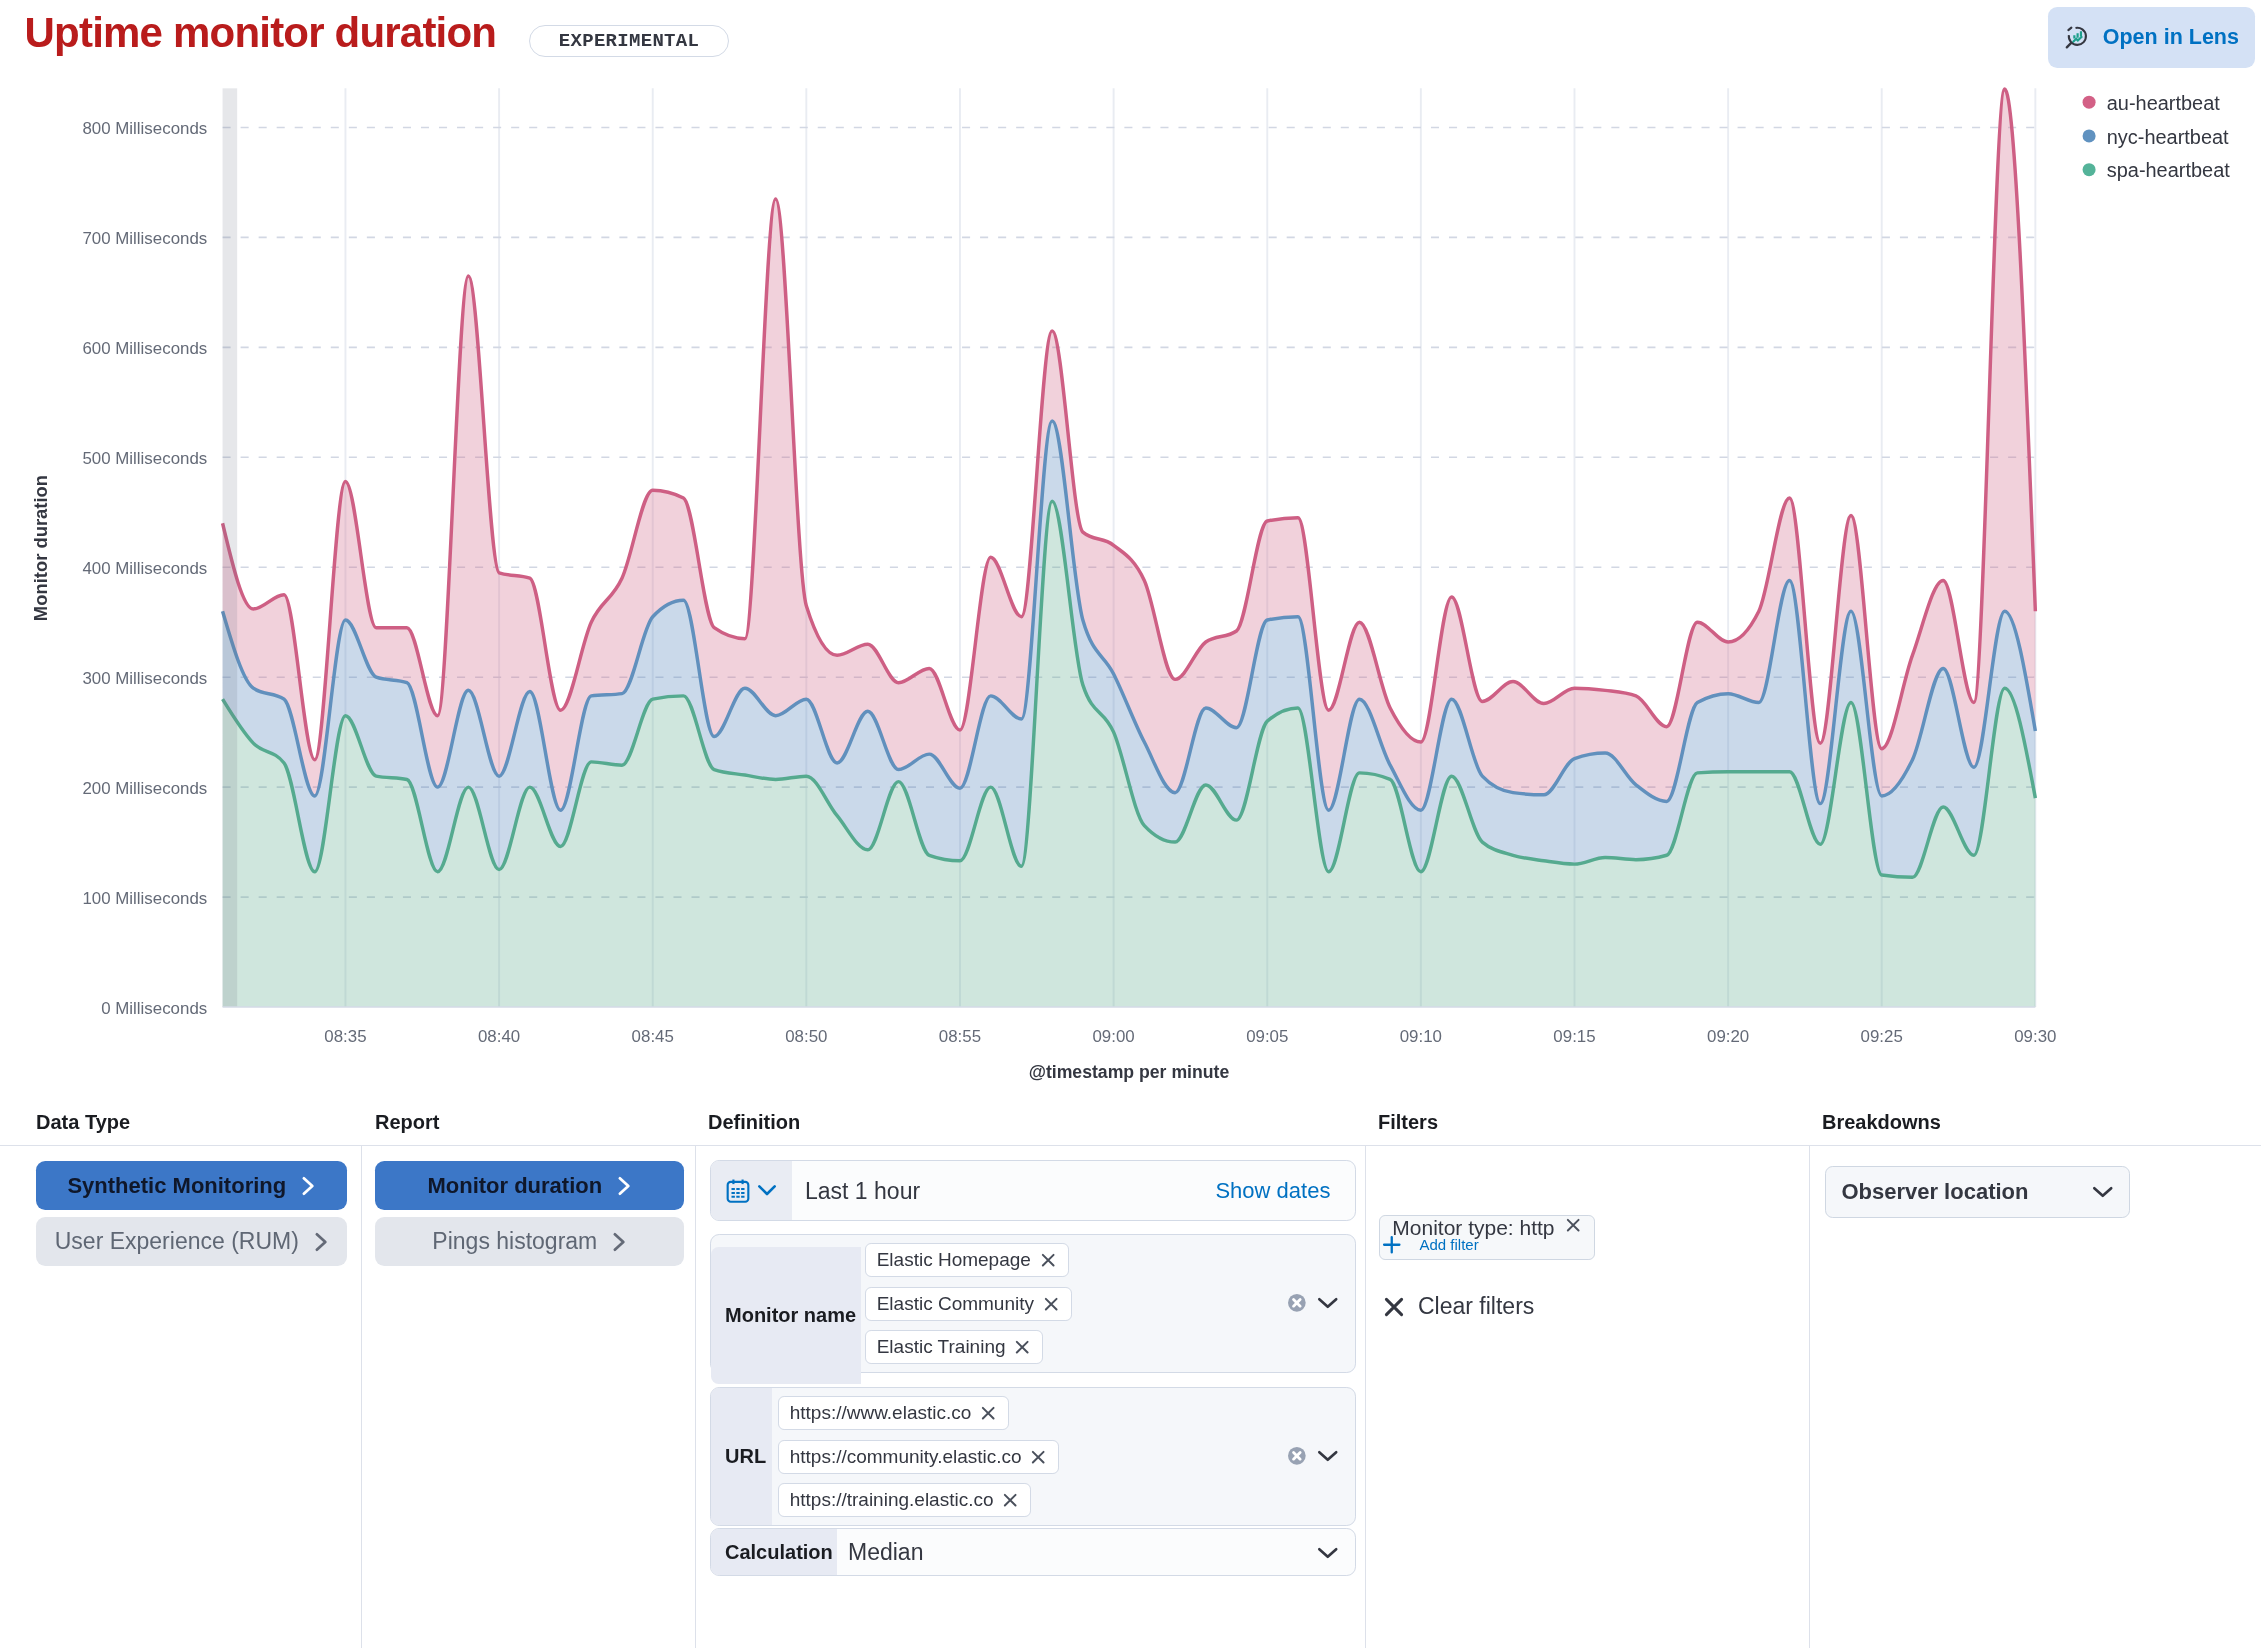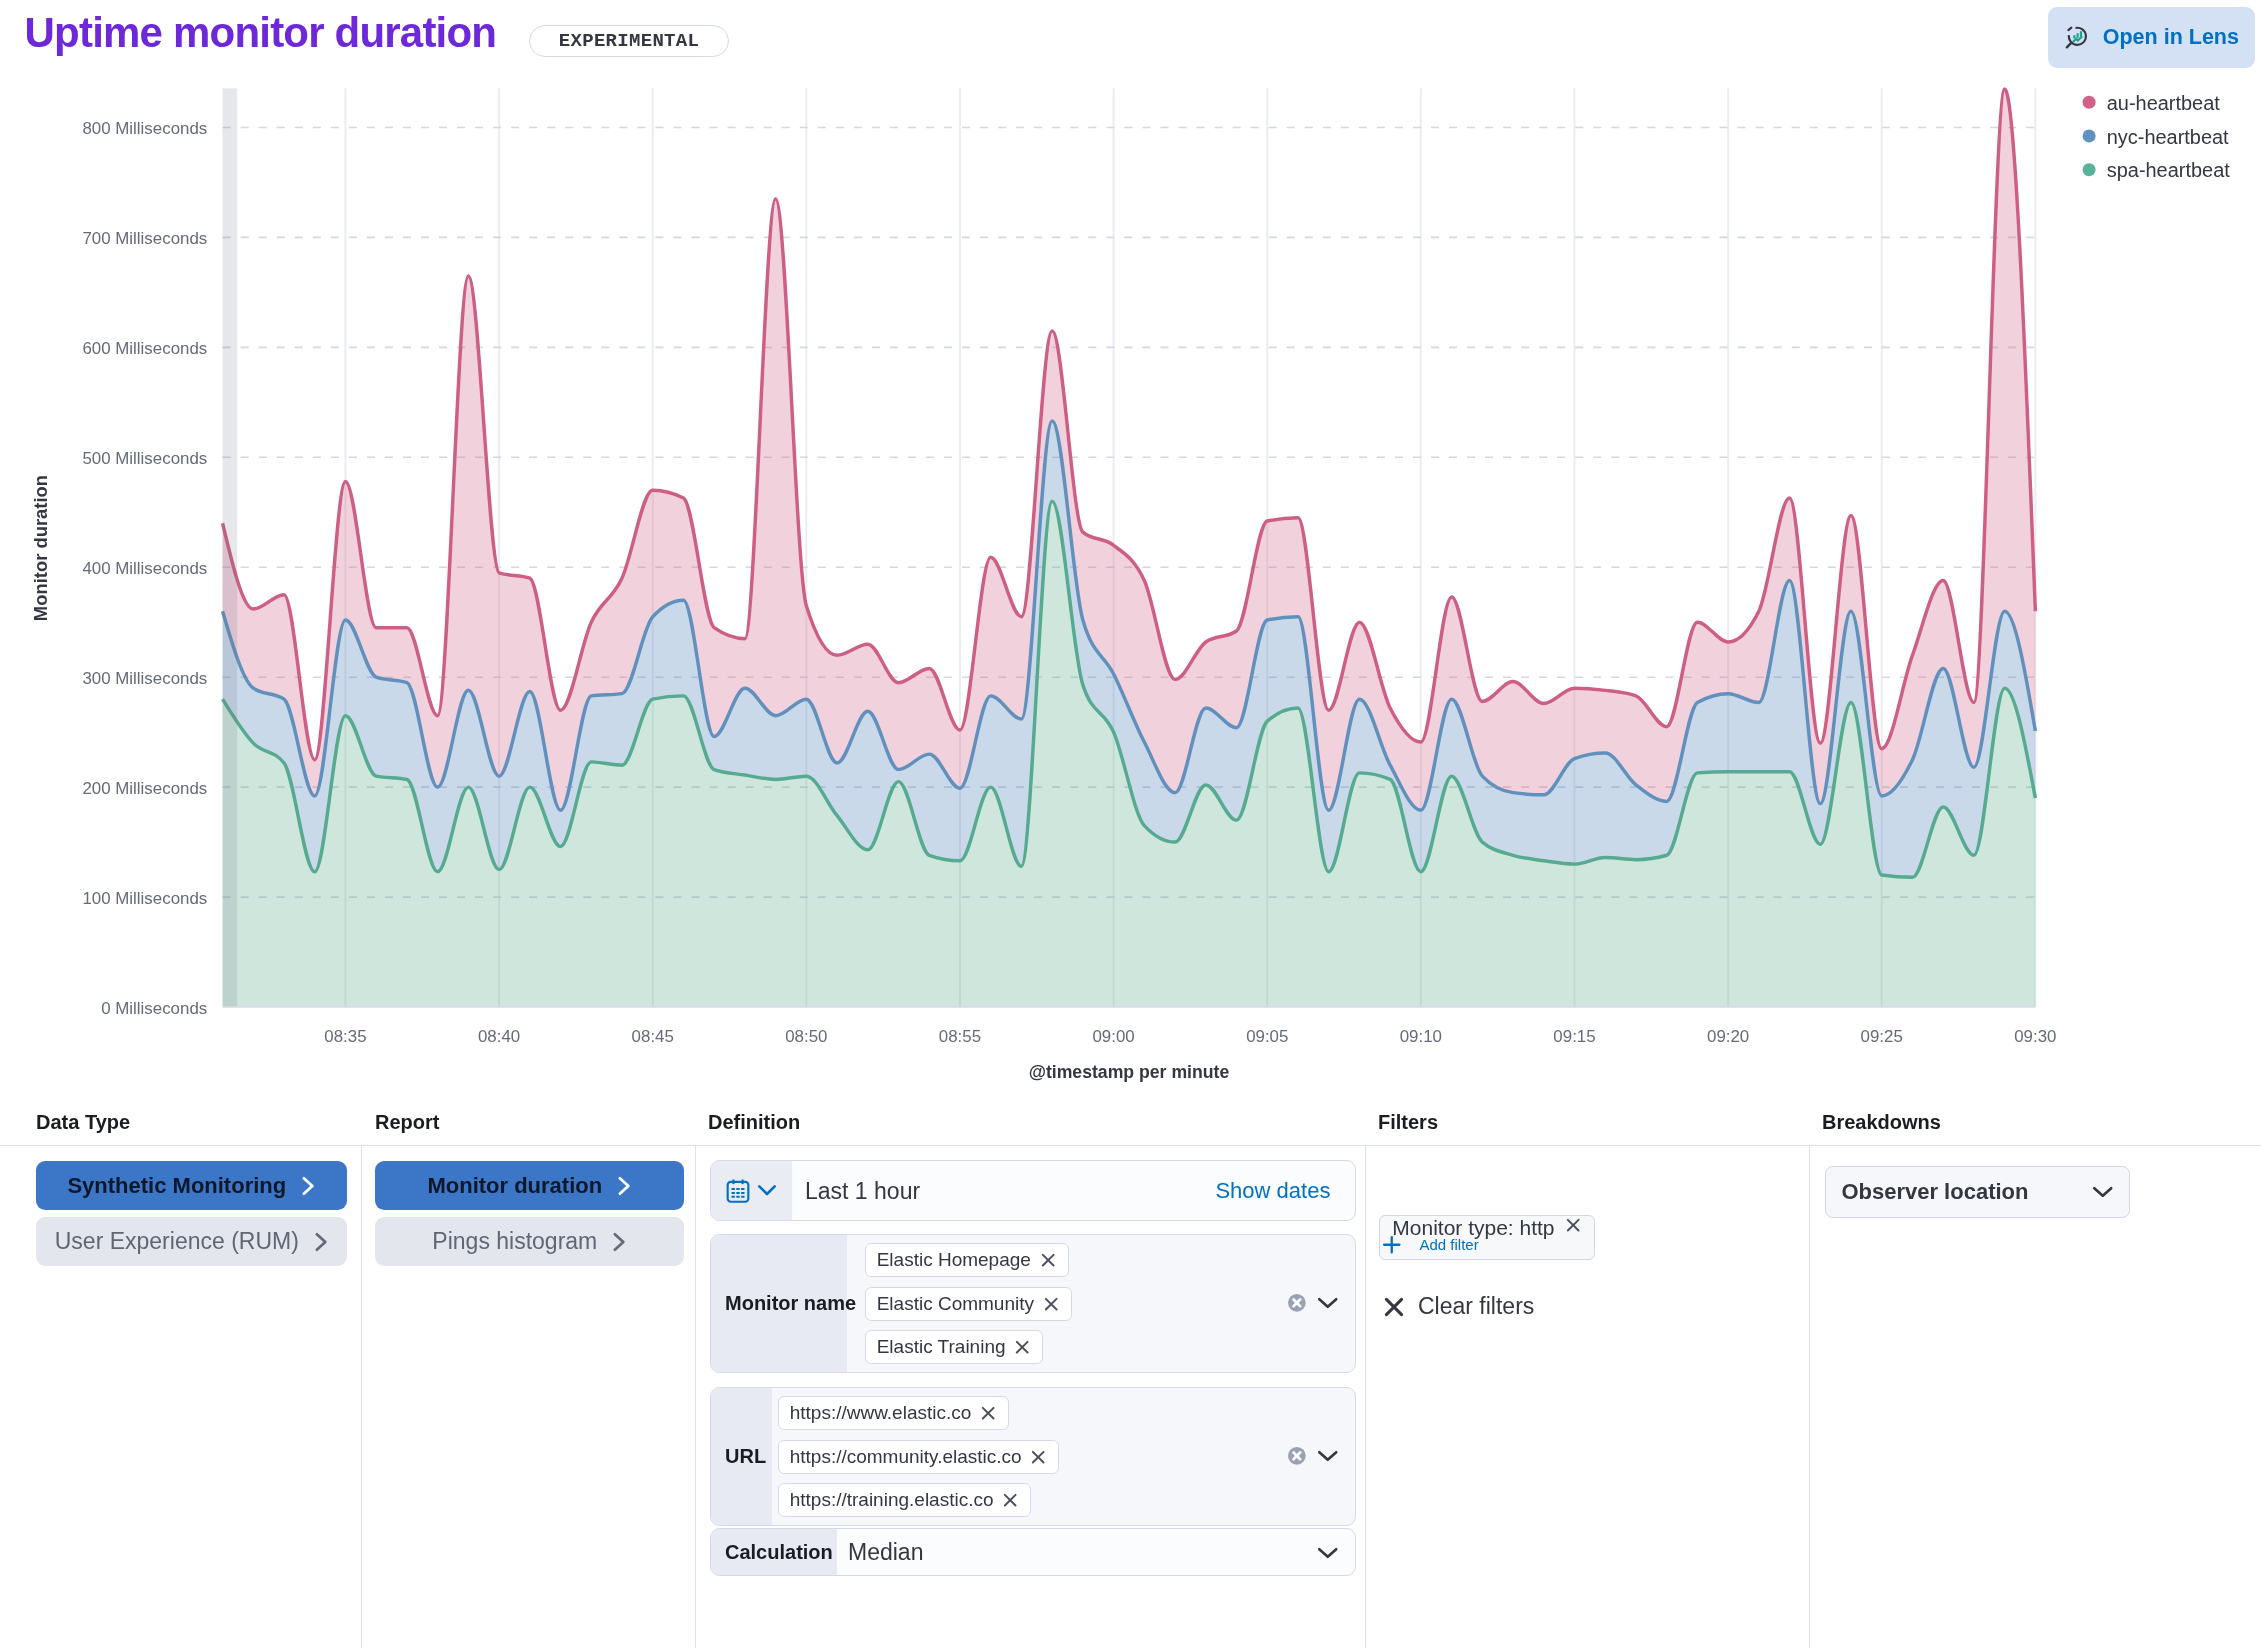--- a/index.html
+++ b/index.html
@@ -1,19 +1,19 @@
 <!DOCTYPE html>
 <html style="font-size:12.3px"><head><meta charset="utf-8"><style>
 * { margin:0; padding:0; box-sizing:border-box; }
 html,body { width:2261px; height:1649px; background:#fff; font-family:"Liberation Sans", sans-serif; }
 #page { position:relative; width:2261px; height:1649px; overflow:hidden; }
 .abs { position:absolute; }
 #chart { position:absolute; left:0; top:0; }
 svg text { font-family:"Liberation Sans", sans-serif; }
-.title { left:24.6px; top:9.2px; font-size:42px; font-weight:700; color:#6d28d9; letter-spacing:-0.8px; }
+.title { left:24.6px; top:9.2px; font-size:42px; font-weight:700; color:#b91c1c; letter-spacing:-0.8px; }
 .badge { left:529px; top:25px; width:200px; height:32px; border:1.5px solid #d3dae6; border-radius:16px;
   font-size:19px; font-weight:700; color:#343741; letter-spacing:0.3px; display:flex; align-items:center; justify-content:center;font-family:Liberation Mono, monospace; }
 .lensbtn { left:2048px; top:7px; width:207px; height:61px; background:#d4e1f5; border-radius:9.2px;
   display:flex; align-items:center; justify-content:center; gap:10.7px; }
 .lensbtn span { font-size:21.5px; font-weight:600; color:#0071c2; }
 .hdr { top:1111px; font-size:20px; font-weight:700; color:#1a1c21; }
 .rule { left:0; top:1145px; width:2261px; height:0; border-top:1.5px solid #dde1ea; }
 .vdiv { top:1146px; width:0; height:503px; border-left:1.5px solid #dde1ea; }
 .selbtn { height:49px; border-radius:9.2px; display:flex; align-items:center; justify-content:center; gap:14px;
   font-size:22px; font-weight:600; white-space:nowrap; }
@@ -147,21 +147,21 @@
         </svg> 
         <svg width="20" height="12.3" viewBox="0 0 26 16">
           <path d="M3 3 L13 13 L23 3" fill="none" stroke="#0071c2" stroke-width="3.4" stroke-linecap="round" stroke-linejoin="round"></path>
         </svg>
       </div>
   <div class="ctext" style="position:absolute; left:94px; top:50%; transform:translateY(-50%);">Last 1 hour</div>
   <div class="link" style="position:absolute; right:24.6px; top:50%; transform:translateY(-50%);">Show dates</div>
 </div>
 
 <div class="abs fbox" style="left:710px; top:1234px; width:646px; height:139px; background:#f5f7fa;">
-  <div class="lab" style="position:absolute; left:0; top:0; width:136px; height:100%; border-radius:7.7px 0 0 7.7px; padding-left:14px;">Monitor name</div>
+  <div class="lab" style="position:absolute; left:0; top:12px; width:150px; height:100%; border-radius:7.7px 0 0 7.7px; padding-left:14px;">Monitor name</div>
   <div class="pill" style="left:154px; top:8.4px;">Elastic Homepage <svg width="18.4" height="18.4" viewBox="0 0 24 24">
           <path d="M5 5 L19 19 M19 5 L5 19" stroke="#4a505c" stroke-width="2.6" stroke-linecap="round"></path>
         </svg></div>
   <div class="pill" style="left:154px; top:52px;">Elastic Community <svg width="18.4" height="18.4" viewBox="0 0 24 24">
           <path d="M5 5 L19 19 M19 5 L5 19" stroke="#4a505c" stroke-width="2.6" stroke-linecap="round"></path>
         </svg></div>
   <div class="pill" style="left:154px; top:95px;">Elastic Training <svg width="18.4" height="18.4" viewBox="0 0 24 24">
           <path d="M5 5 L19 19 M19 5 L5 19" stroke="#4a505c" stroke-width="2.6" stroke-linecap="round"></path>
         </svg></div>
   <div class="abs" style="left:577px; top:59px;"><svg width="17.7" height="17.7" viewBox="0 0 23 23">

